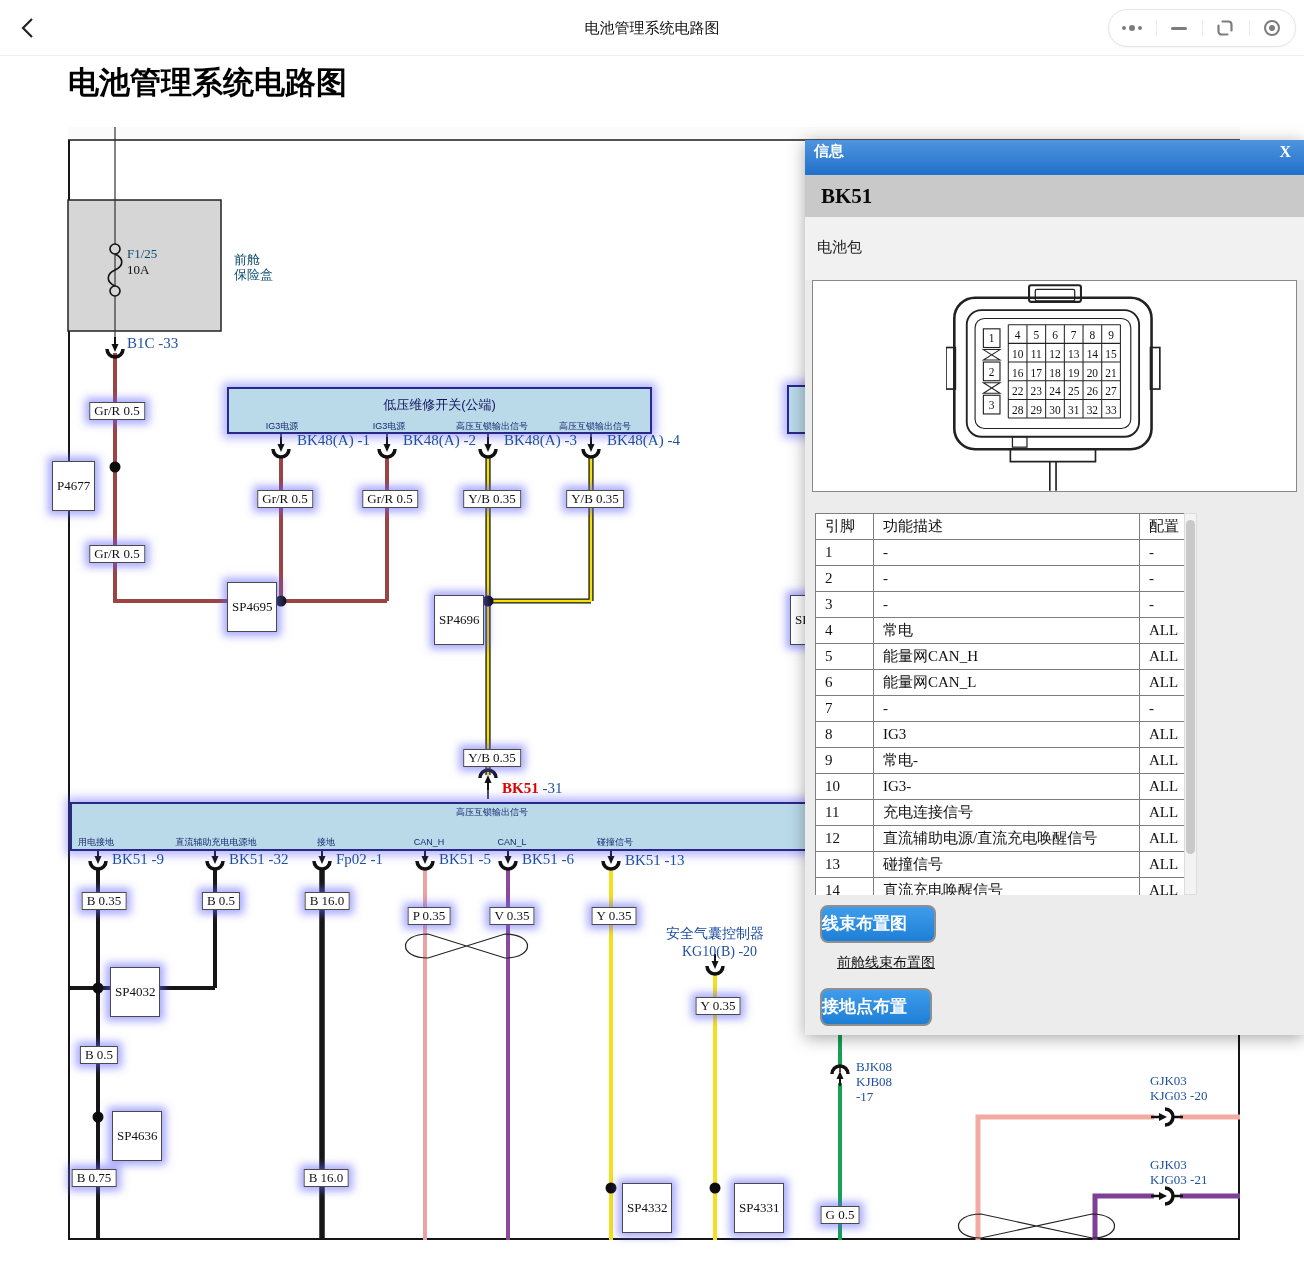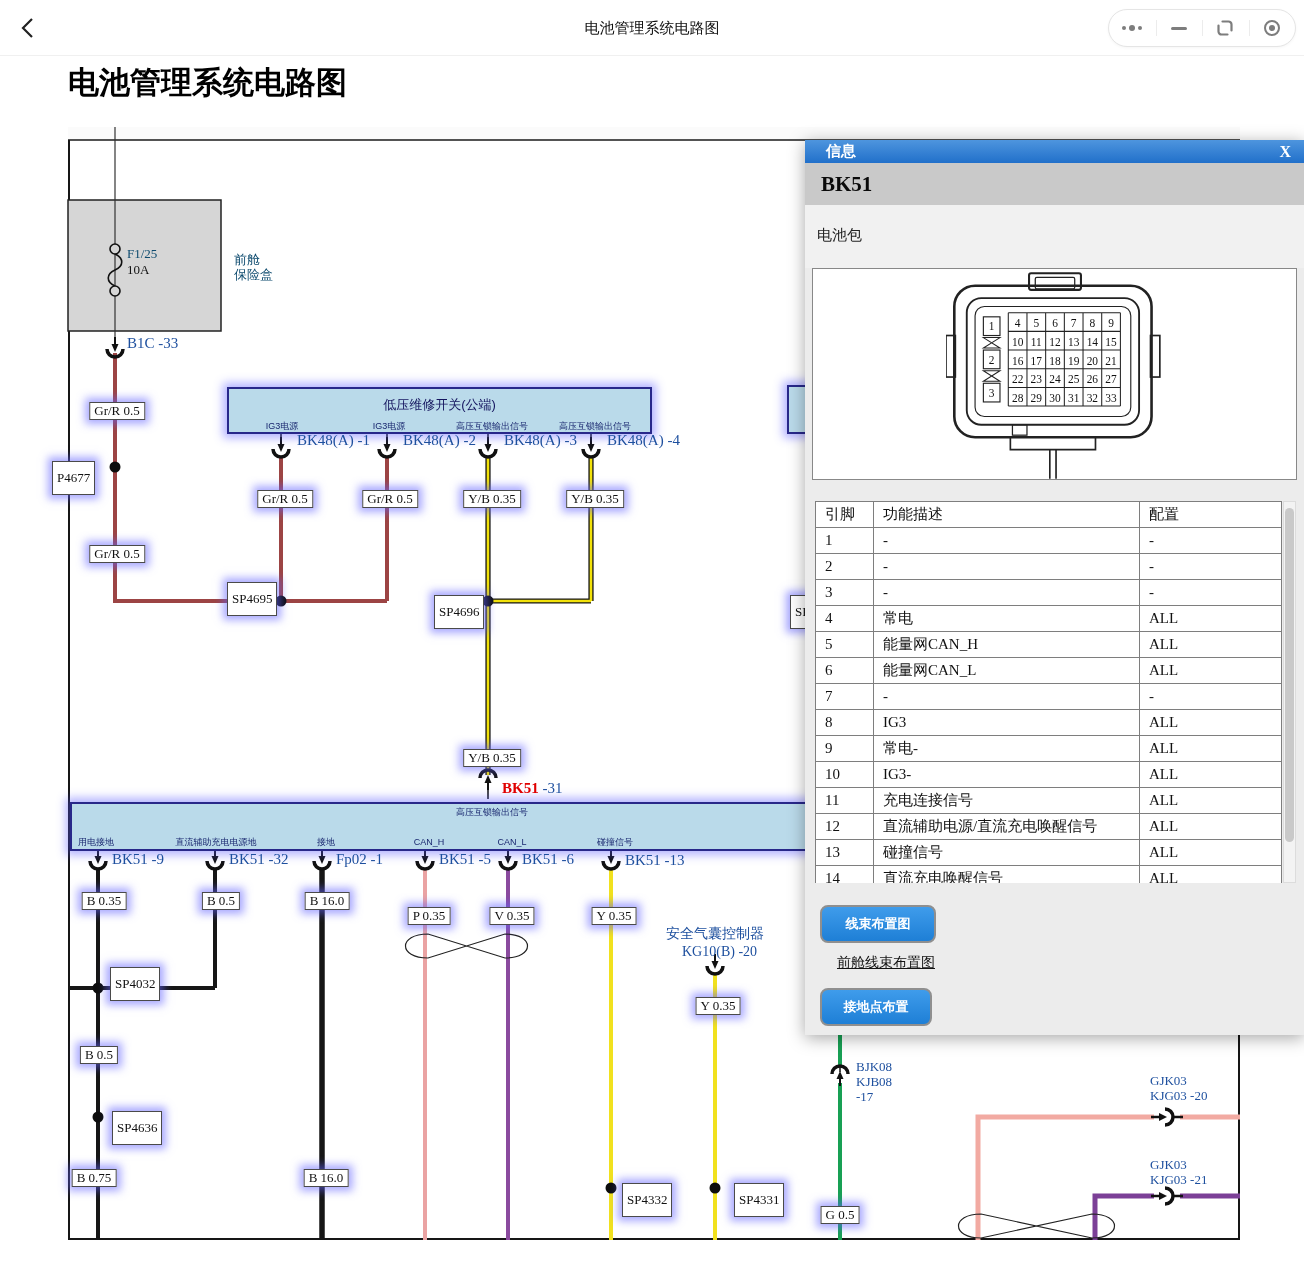--- a/index.html
+++ b/index.html
@@ -22,40 +22,40 @@
   .circle-dot { width:16px; height:16px; border:2px solid #7d7d7d; border-radius:50%; display:flex; align-items:center; justify-content:center; }
   .circle-dot i { width:6px; height:6px; background:#7d7d7d; border-radius:50%; }
   
   .page-title { position:absolute; left:68px; top:62px; margin:0; font-size:31px; font-weight:bold; color:#000; z-index:2; }
   
   .diagram { position:absolute; left:68px; top:127px; width:1172px; height:1113px; border:2px solid #161616; background:#fff; z-index:1; }
   .dsvg { position:absolute; left:-2px; top:-2px; z-index:1; overflow:visible; }
   .glowbox { position:absolute; background:#badaea; border:2px solid #28288a; box-shadow:0 0 9px 4px rgba(82,82,255,.45); z-index:2; }
   .box-title { position:absolute; left:0; right:0; top:7px; text-align:center; font-size:13px; color:#14145e; }
   .wlabel { position:absolute; background:#fff; border:1px solid #4a4a4a; padding:0 4px; font:13px/16px "Liberation Serif", serif; white-space:nowrap; box-shadow:0 0 8px 4px rgba(96,96,255,.55); transform:translateX(-50%); z-index:3; }
-  .slabel { position:absolute; background:#fff; border:1px solid #4a4a4a; padding:8px 4px; font:13px/16px "Liberation Serif", serif; white-space:nowrap; box-shadow:0 0 8px 4px rgba(96,96,255,.55); z-index:3; cursor:pointer;text-align:right; }
+  .slabel { position:absolute; background:#fff; border:1px solid #4a4a4a; padding:16px 4px; font:13px/16px "Liberation Serif", serif; white-space:nowrap; box-shadow:0 0 8px 4px rgba(96,96,255,.55); z-index:3; cursor:pointer;text-align:right; }
   .clabel { position:absolute; color:#1d4f9e; font:15px/17px "Liberation Serif", serif; white-space:nowrap; z-index:3; cursor:pointer; }
   .clabel.small { font-size:13px; line-height:15px; }
   .clabel.md { font-size:14px; line-height:16px; }
   .nlabel { position:absolute; color:#19276f; font:9px/10px "Liberation Sans", sans-serif; white-space:nowrap; transform:translateX(-50%); z-index:3; }
   .flabel { position:absolute; font:13px/15px "Liberation Serif", serif; z-index:3; white-space:nowrap; }
   .blue { color:#0c4a6e; } .red-id { color:#e00000; font-weight:bold; }
   
   .panel { position:absolute; left:805px; top:140px; width:499px; height:895px; background:#ececec; z-index:10; box-shadow:0 3px 16px rgba(0,0,0,.35); }
-  .panel-header { height:23px; background:linear-gradient(#4e95de,#2170ca); color:#fff; font-weight:bold; font-size:15px; line-height:22px; padding:0 21px; position:relative; }
+  .panel-header { height:35px; background:linear-gradient(#4e95de,#2170ca); color:#fff; font-weight:bold; font-size:15px; line-height:22px; padding:0 9px; position:relative; }
   .panel-close { position:absolute; right:13px; top:1px; font:bold 16px/22px "Liberation Serif", serif; color:#fff; cursor:pointer; }
   .panel-id { height:42px; background:#c9c9c9; font:bold 21px/42px "Liberation Serif", serif; padding:0 16px; color:#0a0a0a; }
   .panel-desc { height:63px; background:#f1f1f1; font-size:15px; color:#222; padding:21px 12px 0; }
   .panel-img { height:212px; background:#fff; border:1px solid #888; margin:0 7px 0 7px; width:485px; display:flex; justify-content:center; align-items:flex-start; }
-  .panel-table-wrap { position:relative; margin:21px 0 0 10px; width:481px; height:382px; overflow:hidden; }
+  .panel-table-wrap { position:relative; margin:21px 0 0 10px; width:382px; height:382px; overflow:hidden; }
   table.pins { border-collapse:collapse; width:466px; table-layout:fixed; background:#fff; font:15px "Liberation Serif", serif; }
   table.pins td { border:1px solid #7e7e7e; height:26px; padding:0 9px; white-space:nowrap; overflow:hidden; }
   .vscroll { position:absolute; right:0; top:0; width:13px; height:382px; background:#f3f3f3; border:1px solid #dcdcdc; }
   .vthumb { position:absolute; left:1px; width:9px; top:6px; height:334px; background:#c9c9c9; border-radius:5px; }
-  .panel-btn { position:absolute; background:linear-gradient(#3f9ceb,#1e7fd6); color:#fff; font-weight:bold; font-size:13px; border:2px solid #8f8f8f; border-radius:8px; height:38px; line-height:33px; text-align:center; cursor:pointer; }
+  .panel-btn { position:absolute; background:linear-gradient(#3f9ceb,#1e7fd6); color:#fff; font-weight:bold; font-size:17px; border:2px solid #8f8f8f; border-radius:8px; height:38px; line-height:33px; text-align:left; cursor:pointer; }
   .panel-link { position:absolute; font-size:14px; color:#141414; text-decoration:underline; cursor:pointer; }
 </style>
 </head>
 <body>
 
 <div class="topbar">
   <div class="back-btn">
     <svg width="26" height="26" viewBox="0 0 26 26">
         <polyline points="16,4 7,13 16,22" fill="none" stroke="#222" stroke-width="2.2"></polyline>
       </svg>

